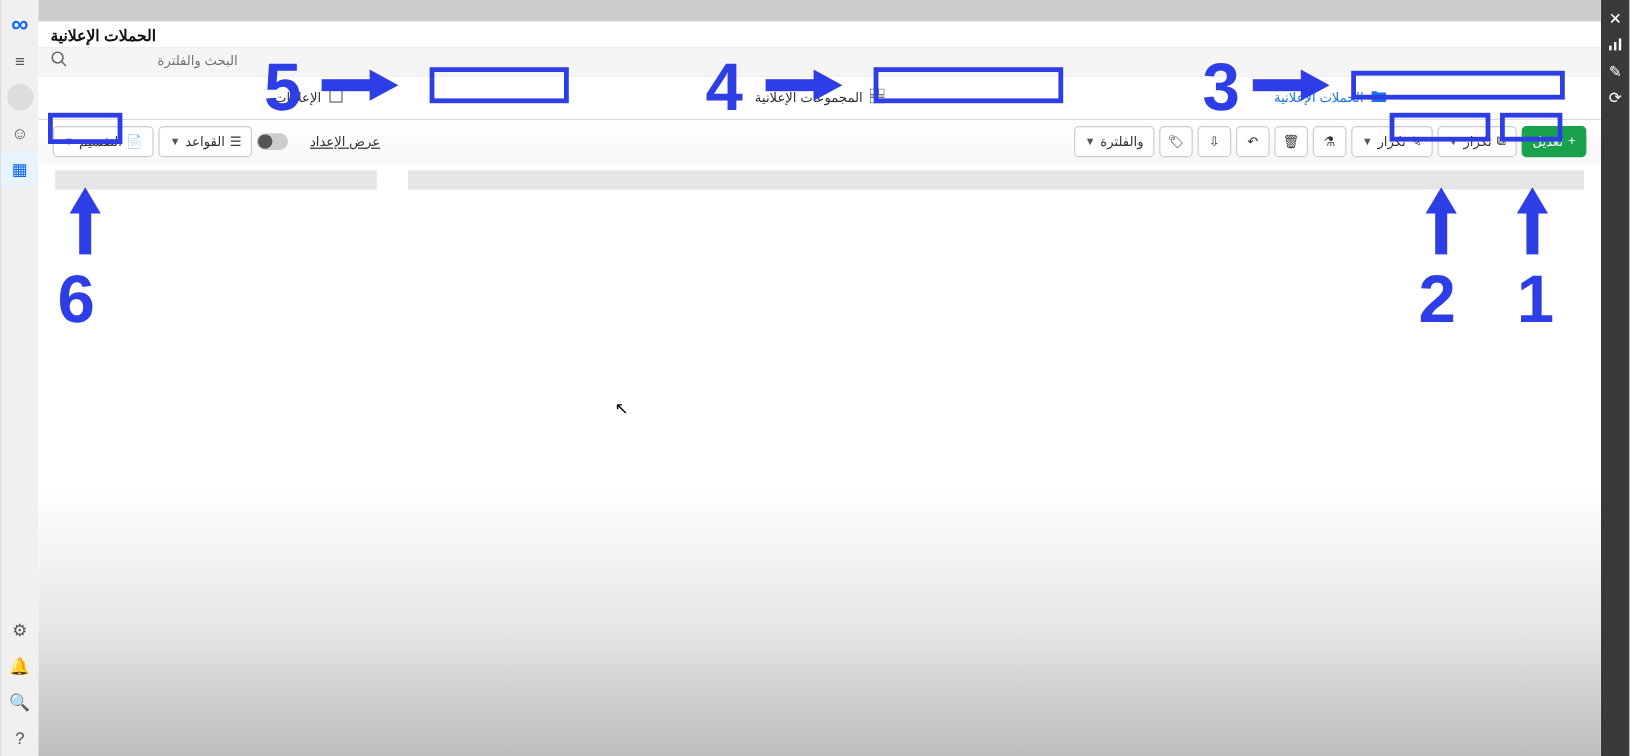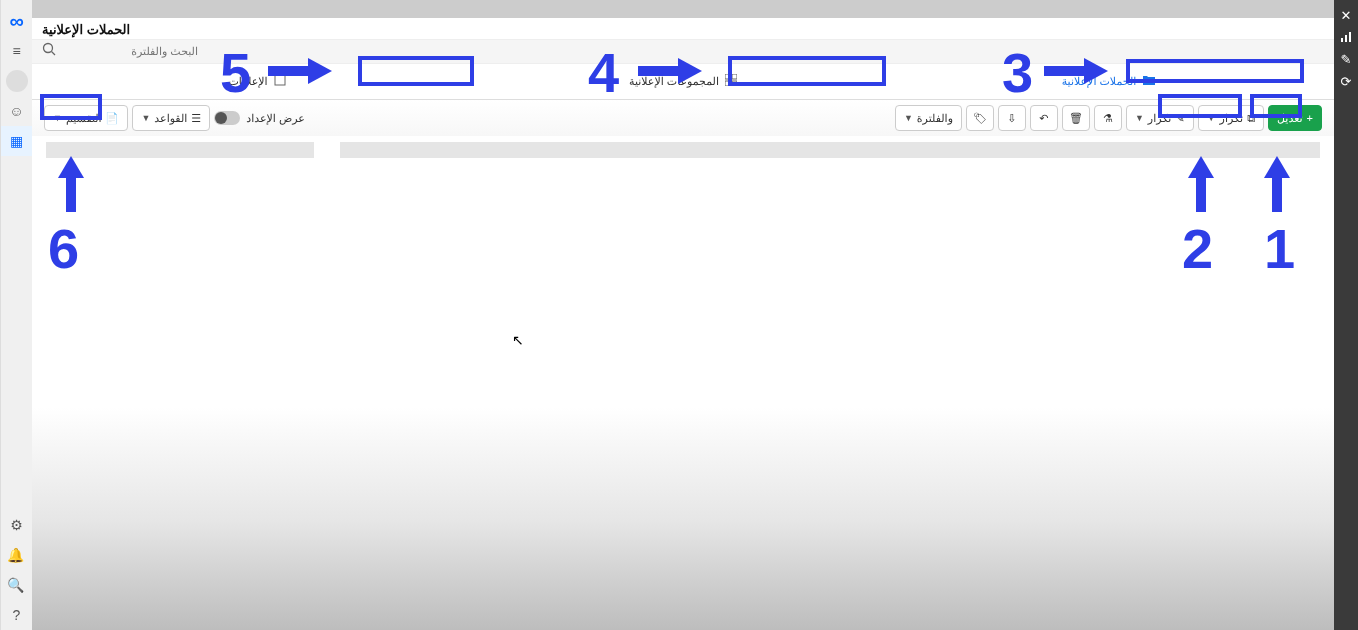--- a/index.html
+++ b/index.html
@@ -29,21 +29,21 @@
 .tab .tab-icon{font-size:12px;color:#555;}
 .tab.active{color:#1a73e8;}
 .tab.active .tab-icon{color:#1a73e8;}
 
 .toolbar{display:flex;align-items:center;height:36px;font-size:11px;color:#333;padding:0 12px;gap:4px;background:linear-gradient(#fff,#f7f7f7);}
 .toolbar .btn{height:26px;border:1px solid #ccc;border-radius:4px;background:#fff;display:flex;align-items:center;padding:0 8px;gap:4px;cursor:pointer;}
 .toolbar .btn.green{background:#19a14c;border-color:#19a14c;color:#fff;}
 .toolbar .btn.small{padding:0 6px;min-width:28px;justify-content:center;}
 .toolbar .caret{font-size:9px;color:#555;}
 .toolbar .spacer{flex:1;}
-.toolbar .presetup{display:flex;align-items:center;gap:6px;}
+.toolbar .presetup{display:flex;align-items:center;gap:18px;text-decoration:underline;}
 
 .content{flex:1;position:relative;background:linear-gradient(to bottom,#fff 0%,#fff 55%,#e6e6e6 78%, #bdbdbd 100%);}
 .content .greybar1{position:absolute;top:6px;right:14px;width:980px;height:16px;background:#e5e5e5;}
 .content .greybar2{position:absolute;top:6px;left:14px;width:268px;height:16px;background:#e5e5e5;}
 .content .cursor{position:absolute;top:196px;left:480px;font-size:14px;color:#000;}
 
 .anno{position:absolute;z-index:50;pointer-events:none;}
 .box{border:4px solid #2e3ee6;position:absolute;}
 .num{font-size:56px;color:#2e3ee6;font-weight:600;font-family:'Segoe UI',Arial,sans-serif;position:absolute;}
 .arrR{width:64px;height:22px;position:relative;}

